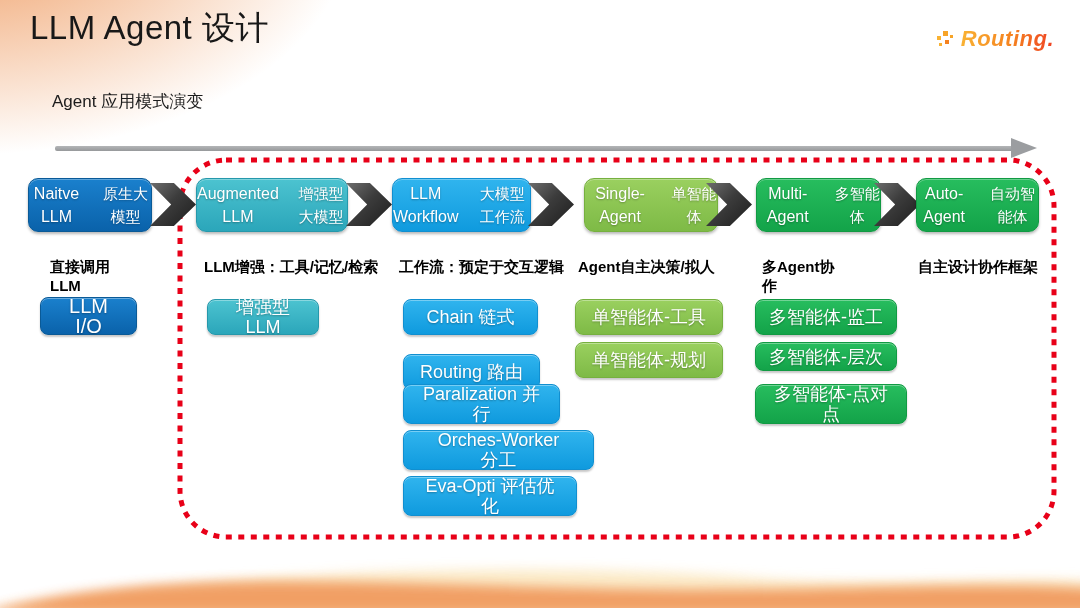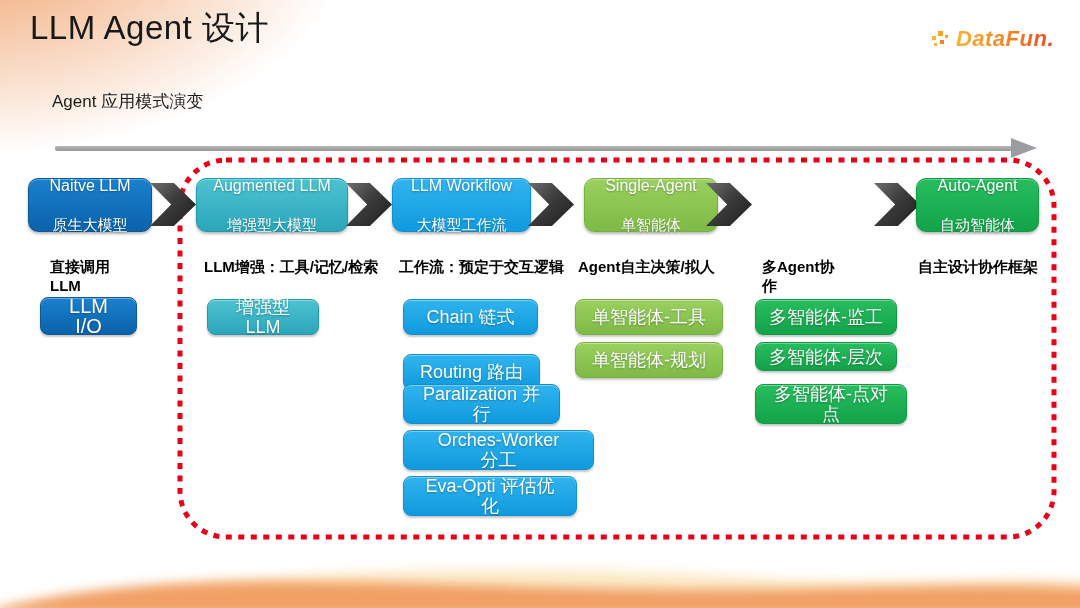--- a/index.html
+++ b/index.html
@@ -51,21 +51,21 @@
     position:absolute;left:1011px;top:138px;width:0;height:0;
     border-top:10px solid transparent;border-bottom:10px solid transparent;
     border-left:26px solid #9b9da0;
   }
   
   .red-frame{position:absolute;left:0;top:0;pointer-events:none;}
   
   .stage{
     position:absolute;top:178px;height:52px;
     border-radius:10px;
-    display:flex;flex-direction:column;align-items:center;justify-content:center;
+    display:flex;flex-direction:row;align-items:center;justify-content:center;
     color:#fff;text-align:center;line-height:23px;
     box-shadow:0 2px 3px rgba(0,0,0,0.28), inset 0 1px 0 rgba(255,255,255,0.3);
     gap:16px;
   }
   .stage .en{font-size:16px;}
   .stage .zh{font-size:15px;}
   .chevron{
     position:absolute;top:183px;width:46px;height:43px;
     background:linear-gradient(135deg,#6e6e6e 0%,#3c3c3c 45%,#1d1d1d 100%);
     clip-path:polygon(0% 0%, 52% 0%, 100% 50%, 52% 100%, 0% 100%, 46% 50%);
@@ -113,21 +113,21 @@
   <div class="subtitle">Agent 应用模式演变</div>
 
   <div class="logo">
     <svg width="22" height="24" viewBox="0 0 22 24">
       <rect x="1" y="9" width="4" height="4" fill="#f9b233"></rect>
       <rect x="7" y="4" width="5" height="5" fill="#f7a428"></rect>
       <rect x="9" y="13" width="4" height="4" fill="#f58220"></rect>
       <rect x="3" y="16" width="3" height="3" fill="#f9b233"></rect>
       <rect x="14" y="8" width="3" height="3" fill="#f7a428"></rect>
     </svg>
-    <span class="logo-text">DataFun.</span>
+    <span class="logo-text">Routing.</span>
   </div>
 
   <div class="timeline-bar"></div>
   <div class="timeline-head"></div>
 
   <svg class="red-frame" width="1080" height="608">
     <rect x="180" y="160" width="874" height="377" rx="46" ry="46" fill="none" stroke="#e80018" stroke-width="5" stroke-dasharray="6 6.5"></rect>
   </svg>
 
   <div class="stage c-blue" style="left:28px;width:122px;">
@@ -147,20 +147,24 @@
     <span class="zh">大模型工作流</span>
   </div>
   <div class="chevron" style="left:528px;"></div>
 
   <div class="stage c-lgreen" style="left:572px;width:132px;margin-left:12px;">
     <span class="en">Single-Agent</span>
     <span class="zh">单智能体</span>
   </div>
   <div class="chevron" style="left:706px;"></div>
 
+  <div class="stage c-green" style="left:756px;width:123px;">
+    <span class="en">Multi-Agent</span>
+    <span class="zh">多智能体</span>
+  </div>
   <div class="chevron" style="left:874px;"></div>
 
   <div class="stage c-green" style="left:916px;width:121px;">
     <span class="en">Auto-Agent</span>
     <span class="zh">自动智能体</span>
   </div>
 
   <div class="col-header" style="left:50px;width:78px;">直接调用 LLM</div>
   <div class="col-header" style="left:204px;width:196px;">LLM增强：工具/记忆/检索</div>
   <div class="col-header" style="left:399px;width:192px;">工作流：预定于交互逻辑</div>

